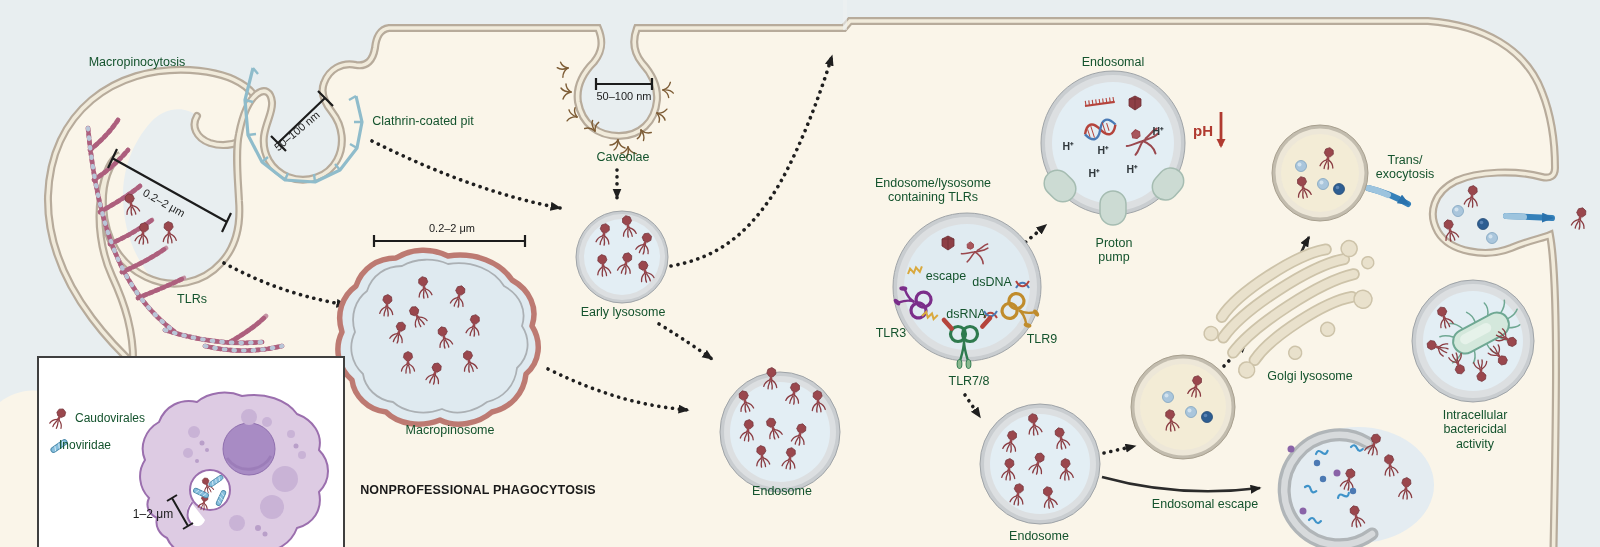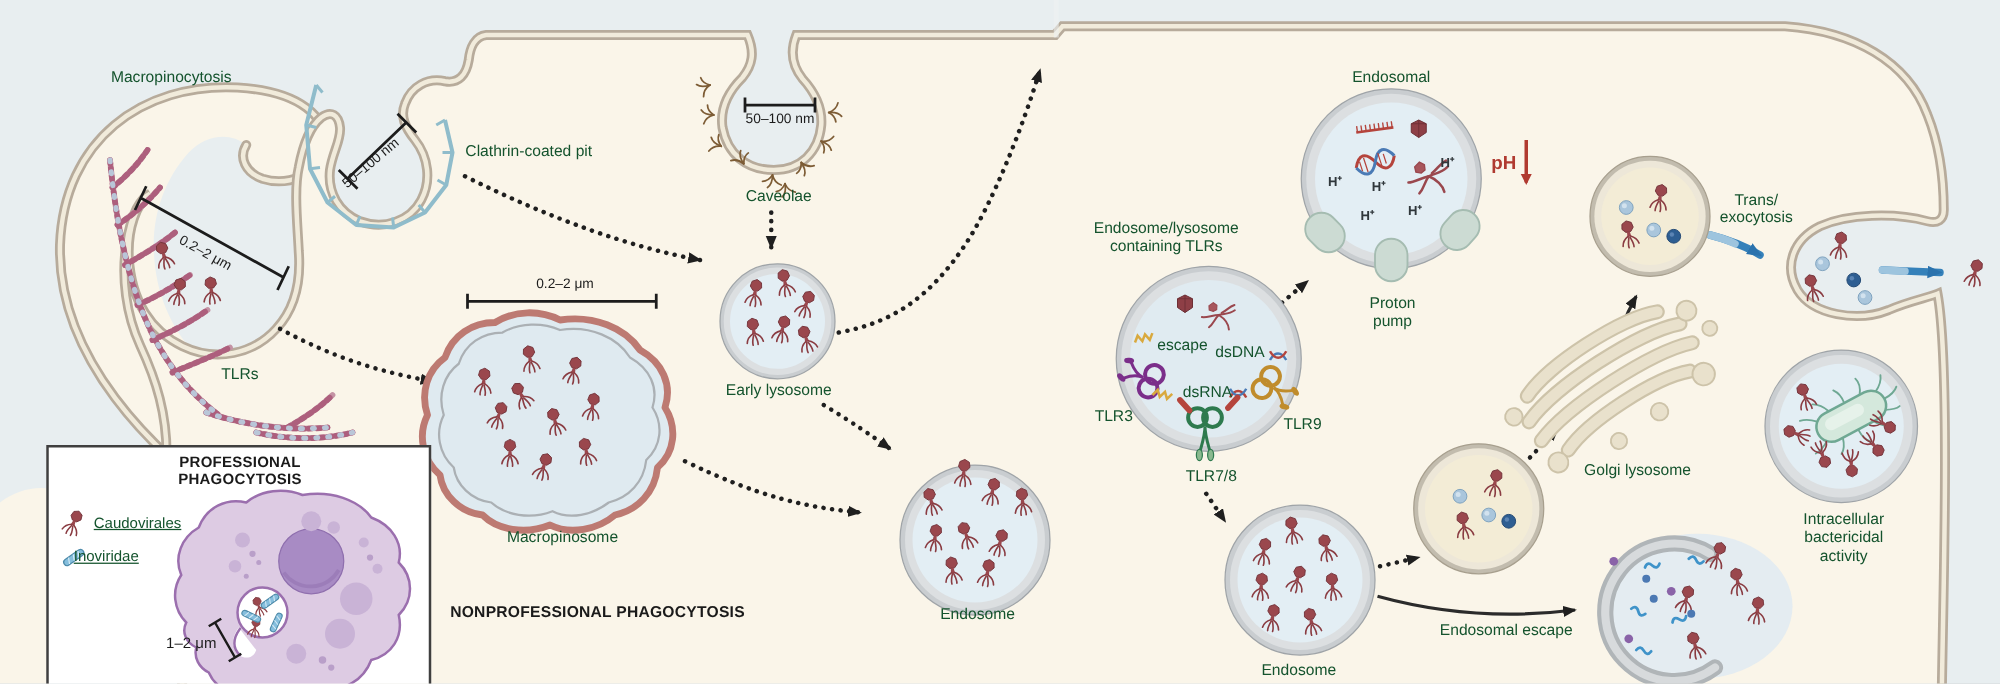--- a/index.html
+++ b/index.html
@@ -1,21 +1,21 @@
 <!DOCTYPE html>
 <html><head>
 <meta charset="utf-8">
 <style>
   html,body{margin:0;padding:0;background:#cfd4d6;}
   #stage{position:relative;width:1600px;height:547px;overflow:hidden;
          font-family:"Liberation Sans",sans-serif;background:#e8eef0;}
   #stage svg.base{position:absolute;left:0;top:0;}
   .lbl{position:absolute;transform:translate(-50%,-50%);font-size:12.5px;color:#14532d;
        text-align:center;line-height:1.15;white-space:pre-line;pointer-events:none;}
-  .lbl-left{transform:translate(0,-50%);text-align:right;text-decoration:underline;}
+  .lbl-left{transform:translate(0,-50%);text-align:right;}
   .sz{font-size:11px;color:#1c1c1c;}
   .hd{font-weight:bold;font-size:12.5px;letter-spacing:.2px;color:#1a1a1a;}
   .hplus{font-size:10.5px;font-weight:600;color:#30373b;}
   .ph{color:#b03a30;font-weight:bold;font-size:15px;}
   .rot30{transform:translate(-50%,-50%) rotate(29deg);}
   .rotm40{transform:translate(-50%,-50%) rotate(-40deg);}
   #inset{position:absolute;left:37px;top:356px;width:308px;height:220px;
          background:#ffffff;border:2px solid #3f3f3f;box-sizing:border-box;}
   #inset .lbl{font-size:12px;}
 </style>
@@ -488,19 +488,18 @@
       <use href="#rod" transform="translate(182,140) rotate(-65)"></use>
     </g>
     <g stroke="#1c1c1c" stroke-width="2">
       <path d="M 133,140 L 149,168 M 128,143 L 138,137 M 144,171 L 154,165"></path>
     </g>
     <g>
       <use href="#phage" transform="translate(20,60) rotate(25) scale(0.95)"></use>
       <use href="#rod" transform="translate(20,88) rotate(-35) scale(1.15)"></use>
     </g>
   </svg>
-  <div class="lbl hd" style="left:153px;top:19px">PROFESSIONAL PHAGOCYTOSIS</div>
   <div class="lbl lbl-left" style="left:36px;top:61px">Caudovirales</div>
   <div class="lbl lbl-left" style="left:20px;top:88px">Inoviridae</div>
   <div class="lbl sz" style="left:114px;top:157px">1–2 μm</div>
 </div>
 
 </div>
 
 </body></html>

